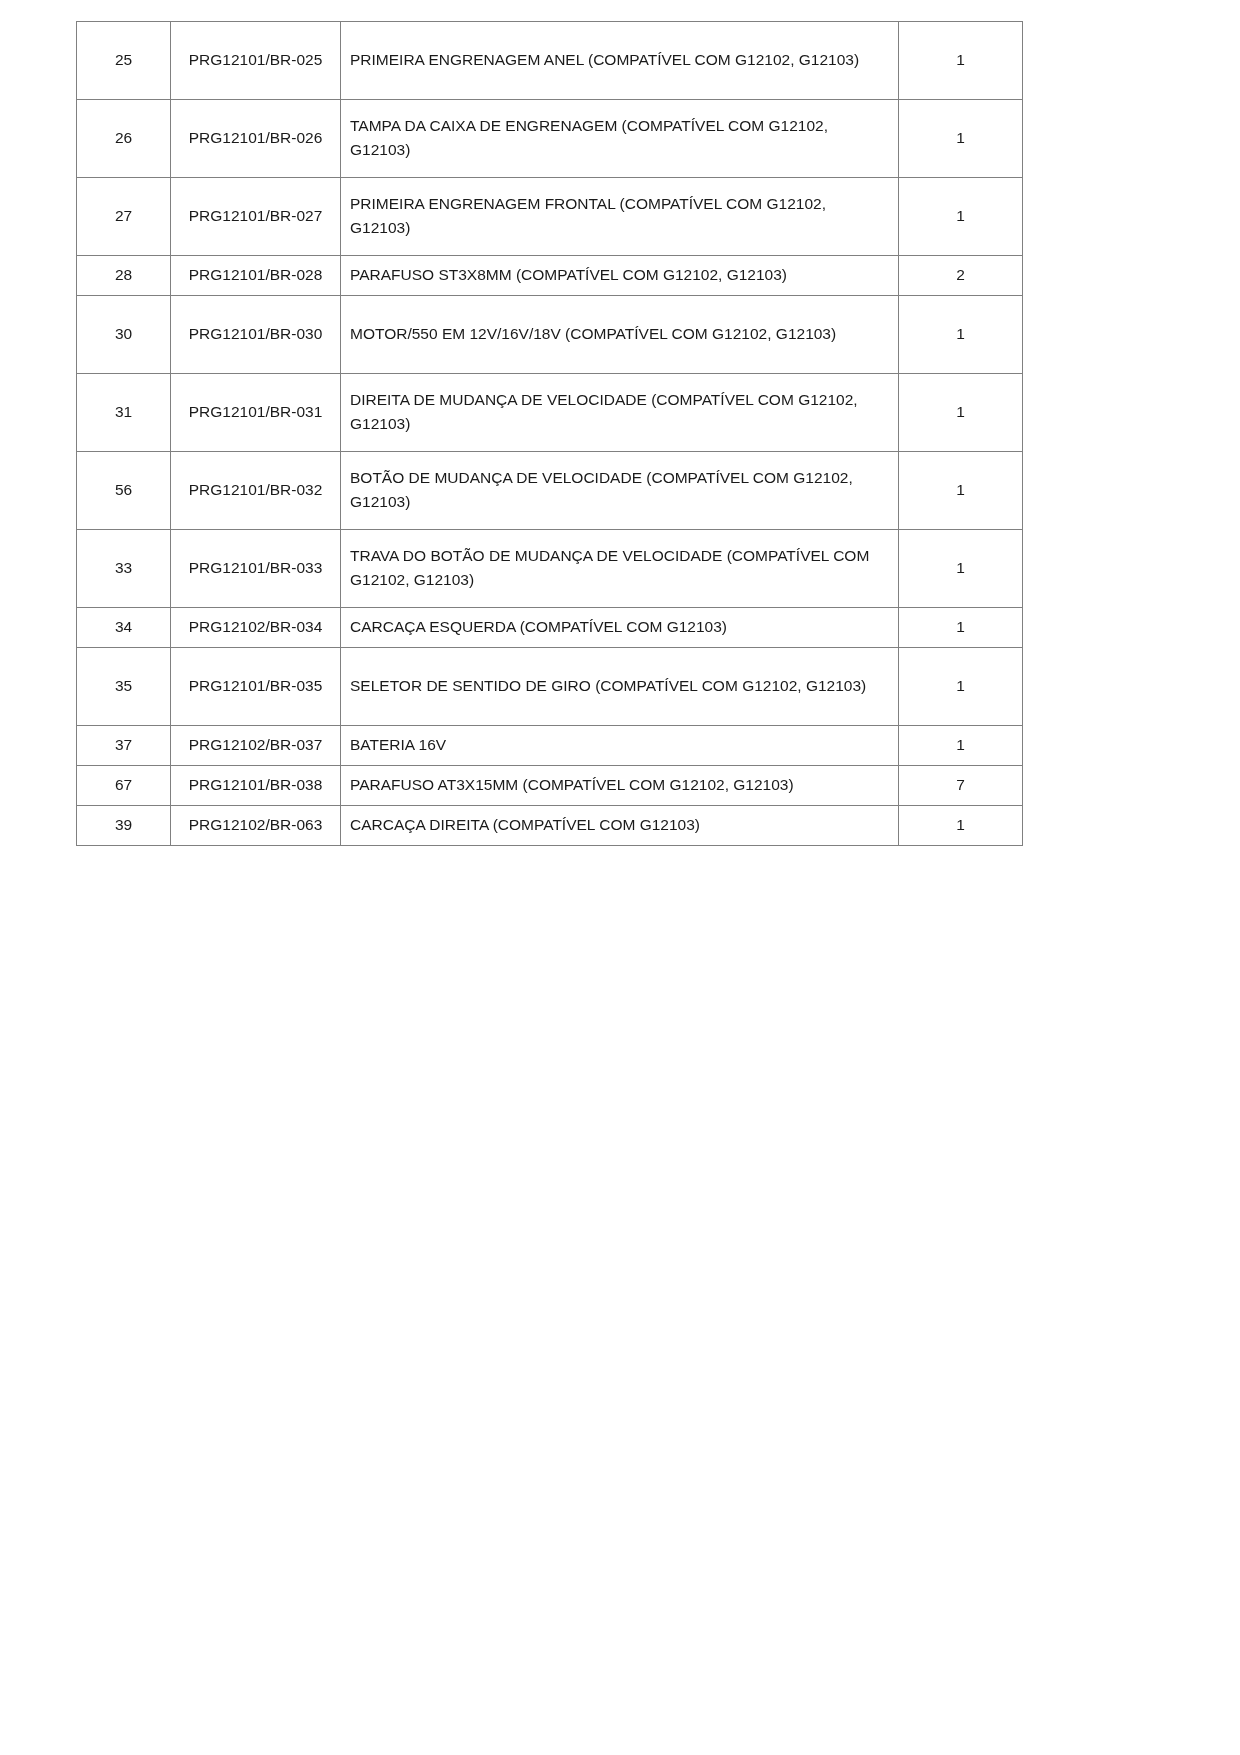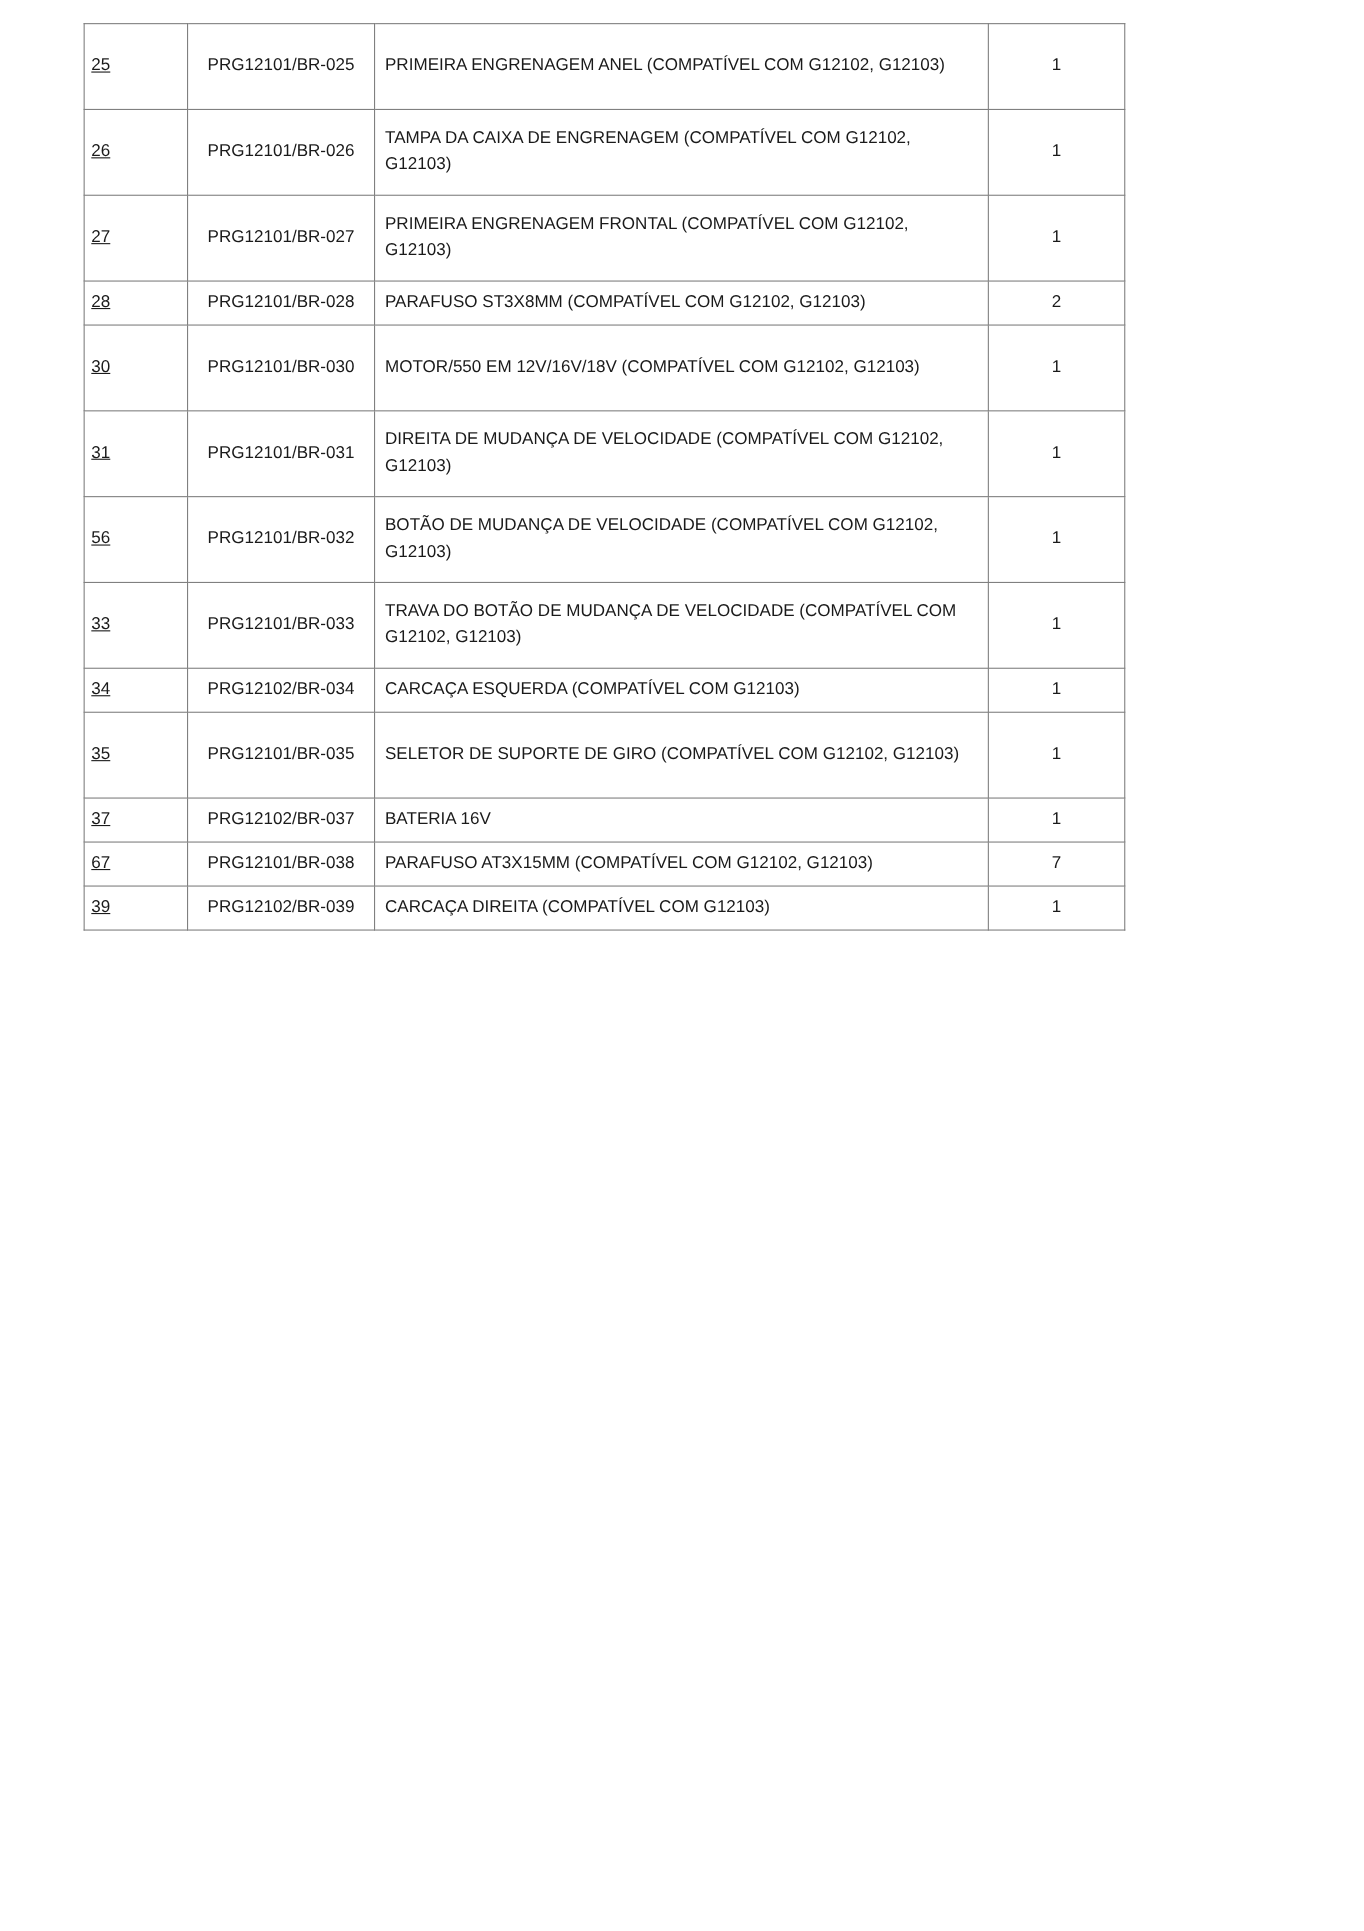--- a/index.html
+++ b/index.html
@@ -35,22 +35,21 @@
     border: 1px solid #808080;
     font-size: 15.5px;
     line-height: 1.55;
     color: #1a1a1a;
     vertical-align: middle;
     padding: 7px 6px 8px 6px;
     box-sizing: border-box;
   }
   .col-index {
     width: 94px;
-    text-align: left;
-    text-decoration: underline;
+    text-align: center;
   }
   .col-code {
     width: 170px;
     text-align: center;
     white-space: nowrap;
     margin-left: 36px;
   }
   .col-desc {
     width: 558px;
     text-align: left;
@@ -198,21 +197,21 @@
           </td>
         </tr>
         <tr class="parts-row row-tall">
           <td class="col-index">
             <span class="cell-text">35</span>
           </td>
           <td class="col-code">
             <span class="cell-text">PRG12101/BR-035</span>
           </td>
           <td class="col-desc">
-            <span class="cell-text">SELETOR DE SUPORTE DE GIRO (COMPATÍVEL COM G12102, G12103)</span>
+            <span class="cell-text">SELETOR DE SENTIDO DE GIRO (COMPATÍVEL COM G12102, G12103)</span>
           </td>
           <td class="col-qty">
             <span class="cell-text">1</span>
           </td>
         </tr>
         <tr class="parts-row row-short">
           <td class="col-index">
             <span class="cell-text">37</span>
           </td>
           <td class="col-code">
@@ -237,21 +236,21 @@
           </td>
           <td class="col-qty">
             <span class="cell-text">7</span>
           </td>
         </tr>
         <tr class="parts-row row-short">
           <td class="col-index">
             <span class="cell-text">39</span>
           </td>
           <td class="col-code">
-            <span class="cell-text">PRG12102/BR-039</span>
+            <span class="cell-text">PRG12102/BR-063</span>
           </td>
           <td class="col-desc">
             <span class="cell-text">CARCAÇA DIREITA (COMPATÍVEL COM G12103)</span>
           </td>
           <td class="col-qty">
             <span class="cell-text">1</span>
           </td>
         </tr>
       </tbody>
   </table>

